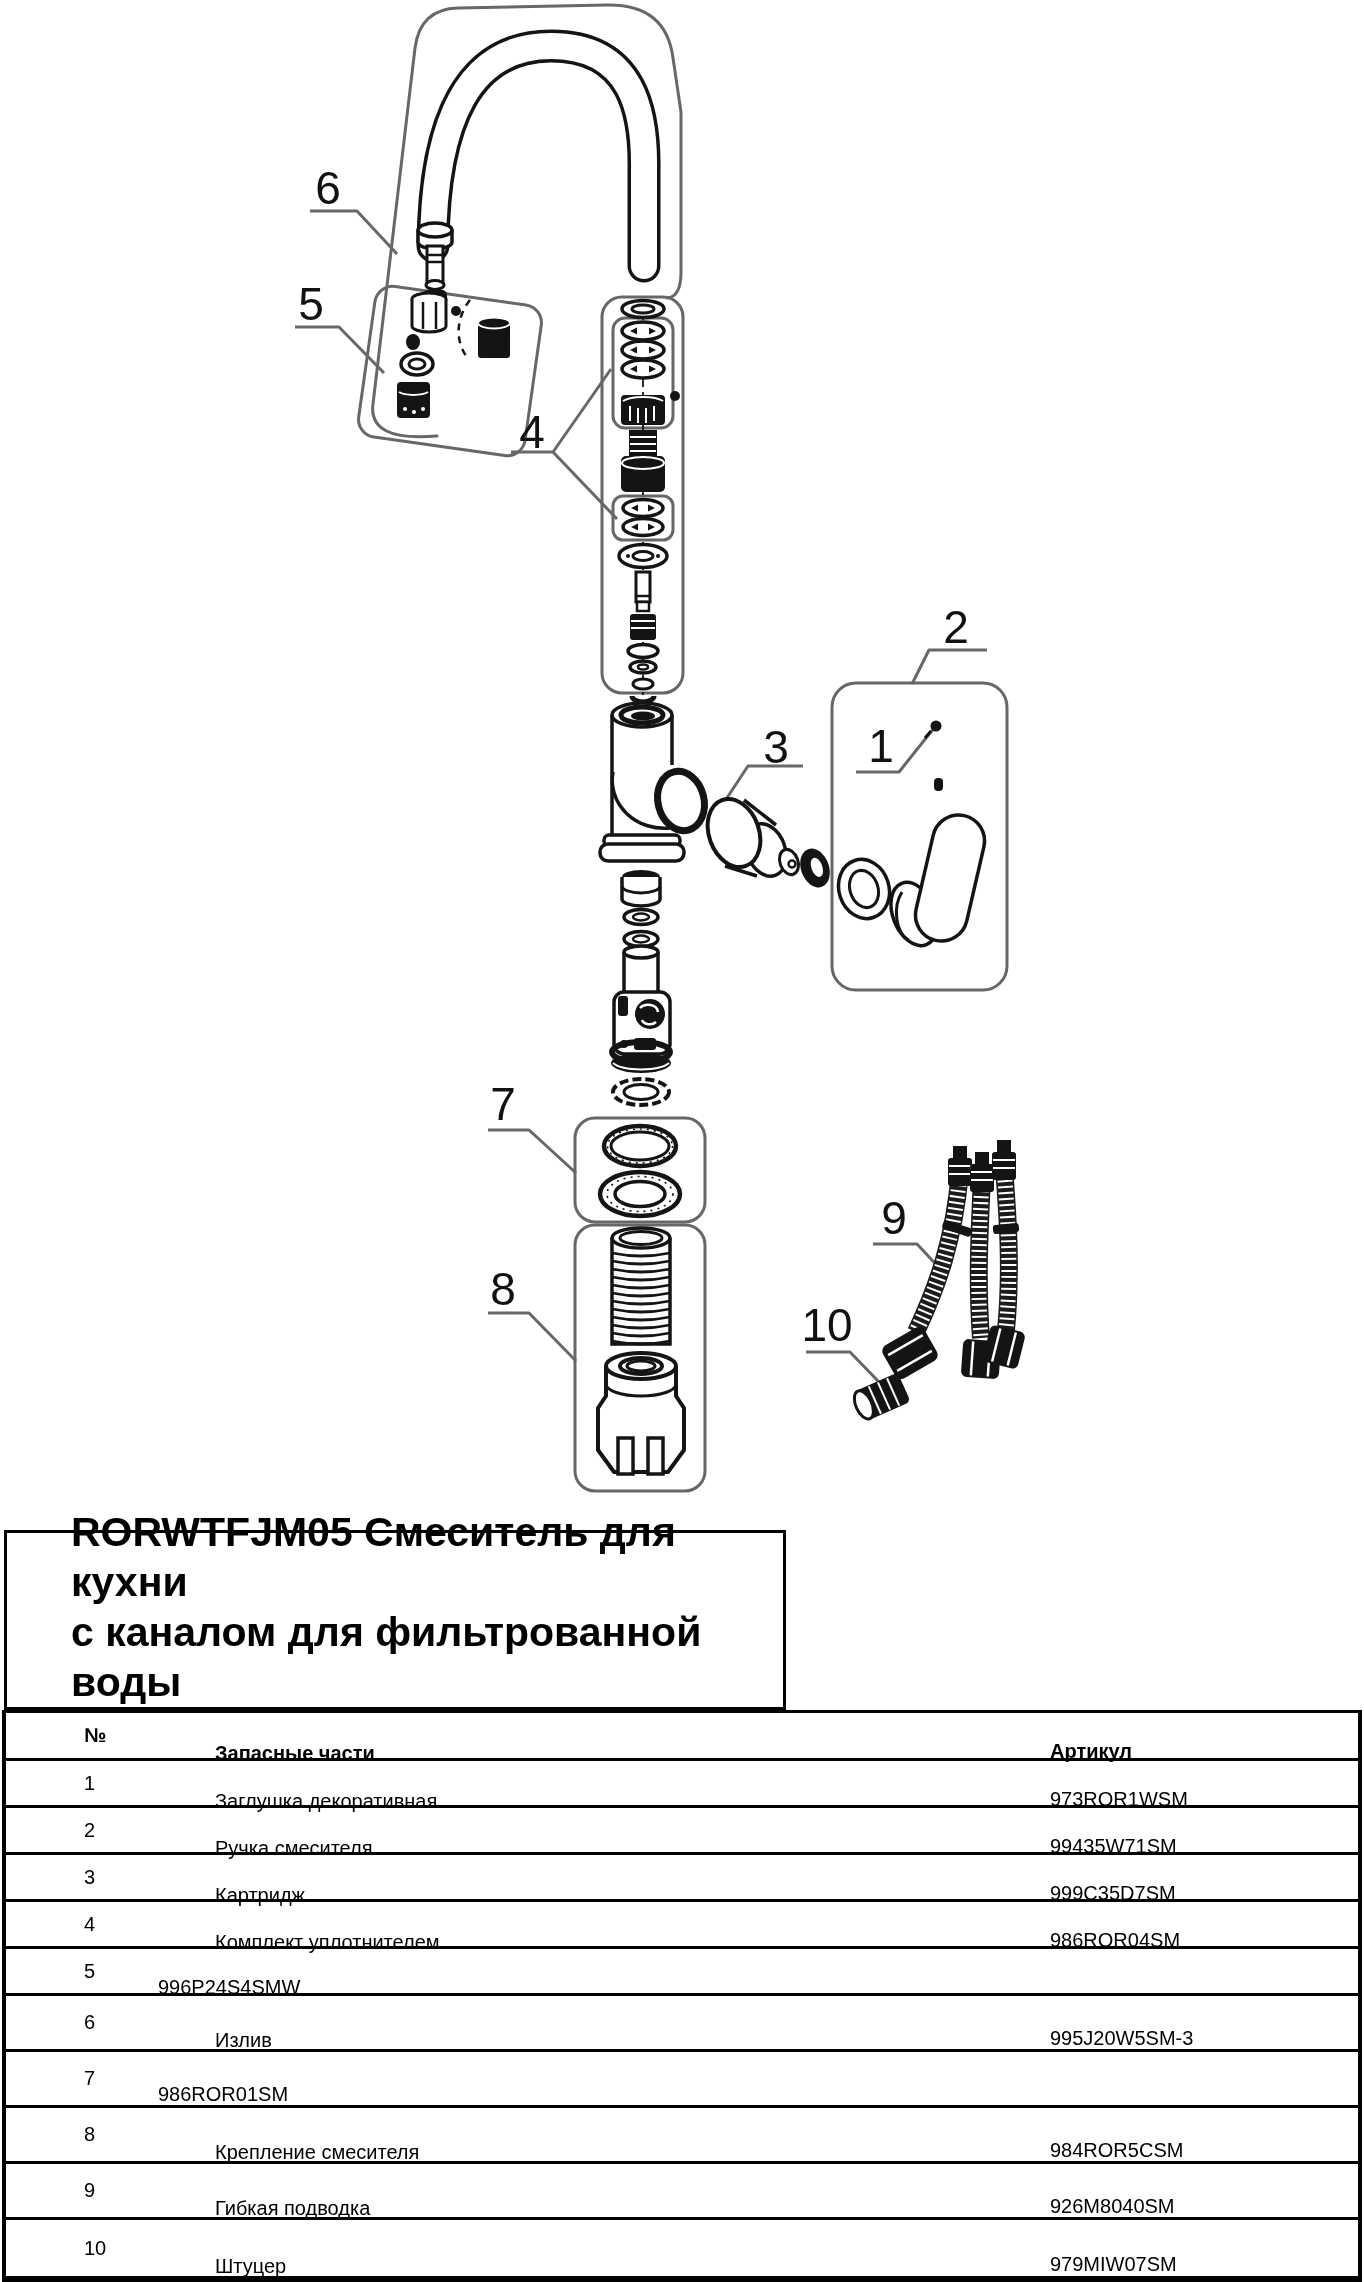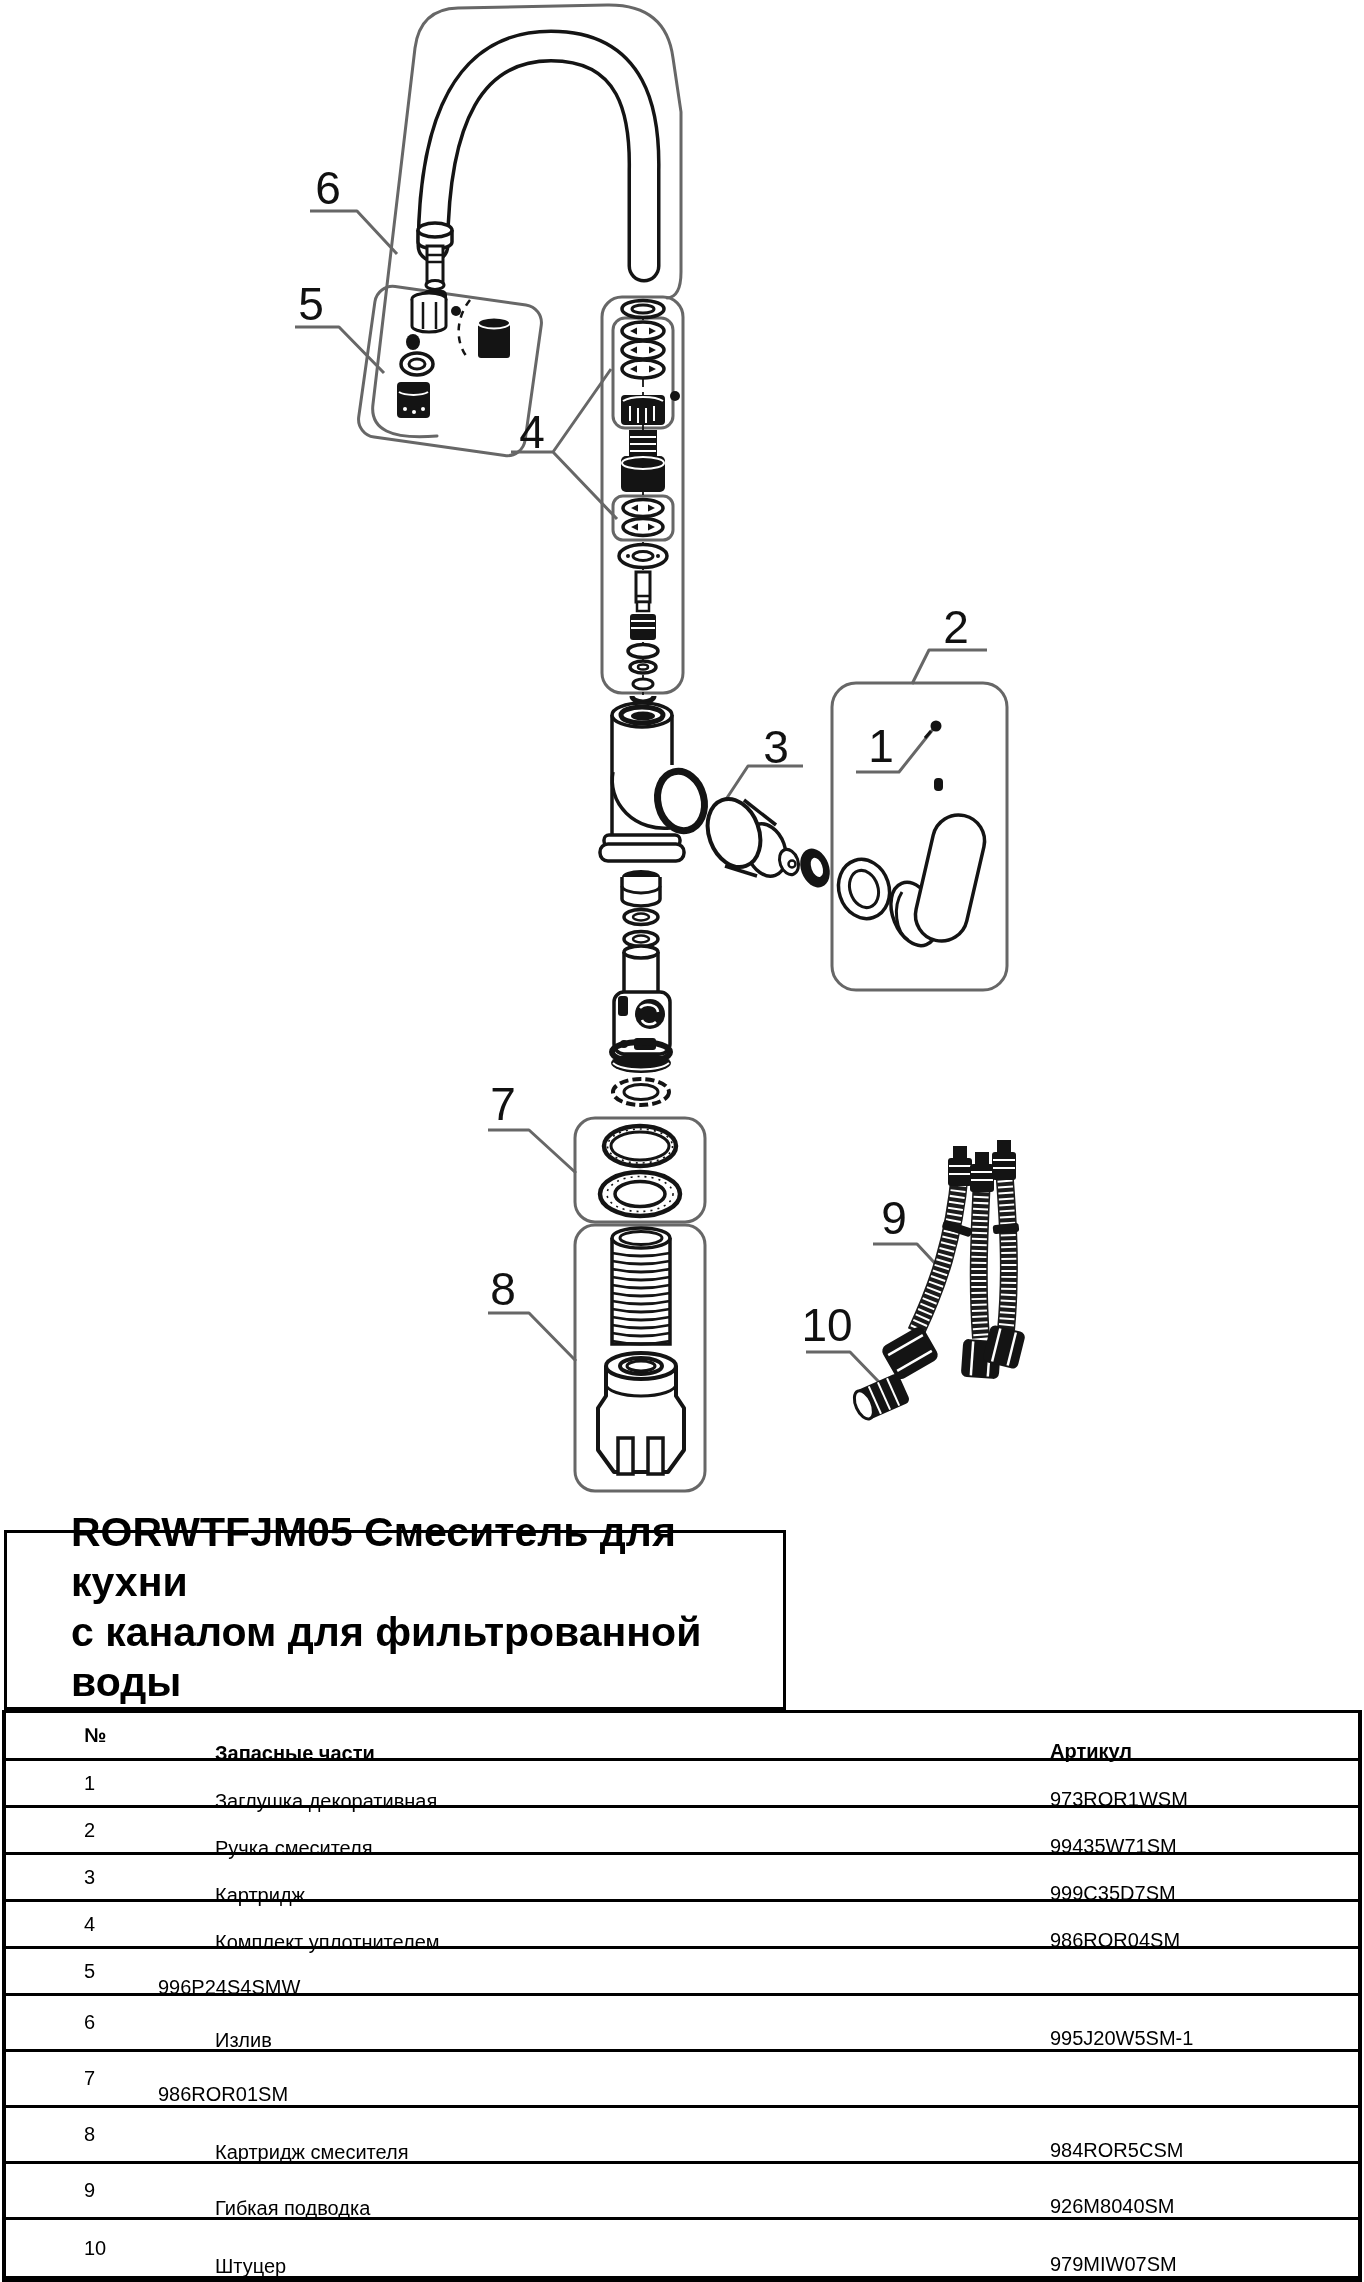--- a/index.html
+++ b/index.html
@@ -321,29 +321,29 @@
       <div class="td td-part">Комплект уплотнителем</div>
       <div class="td td-art">986ROR04SM</div>
     </div>
     <div class="tr tr-body">
       <div class="td td-num">5</div>
       <div class="td td-art">996P24S4SMW</div>
     </div>
     <div class="tr tr-body tall">
       <div class="td td-num">6</div>
       <div class="td td-part">Излив</div>
-      <div class="td td-art">995J20W5SM-1</div>
+      <div class="td td-art">995J20W5SM-3</div>
     </div>
     <div class="tr tr-body tall">
       <div class="td td-num">7</div>
       <div class="td td-art">986ROR01SM</div>
     </div>
     <div class="tr tr-body tall">
       <div class="td td-num">8</div>
-      <div class="td td-part">Картридж смесителя</div>
+      <div class="td td-part">Крепление смесителя</div>
       <div class="td td-art">984ROR5CSM</div>
     </div>
     <div class="tr tr-body tall">
       <div class="td td-num">9</div>
       <div class="td td-part">Гибкая подводка</div>
       <div class="td td-art">926M8040SM</div>
     </div>
     <div class="tr tr-body tall">
       <div class="td td-num">10</div>
       <div class="td td-part">Штуцер</div>

